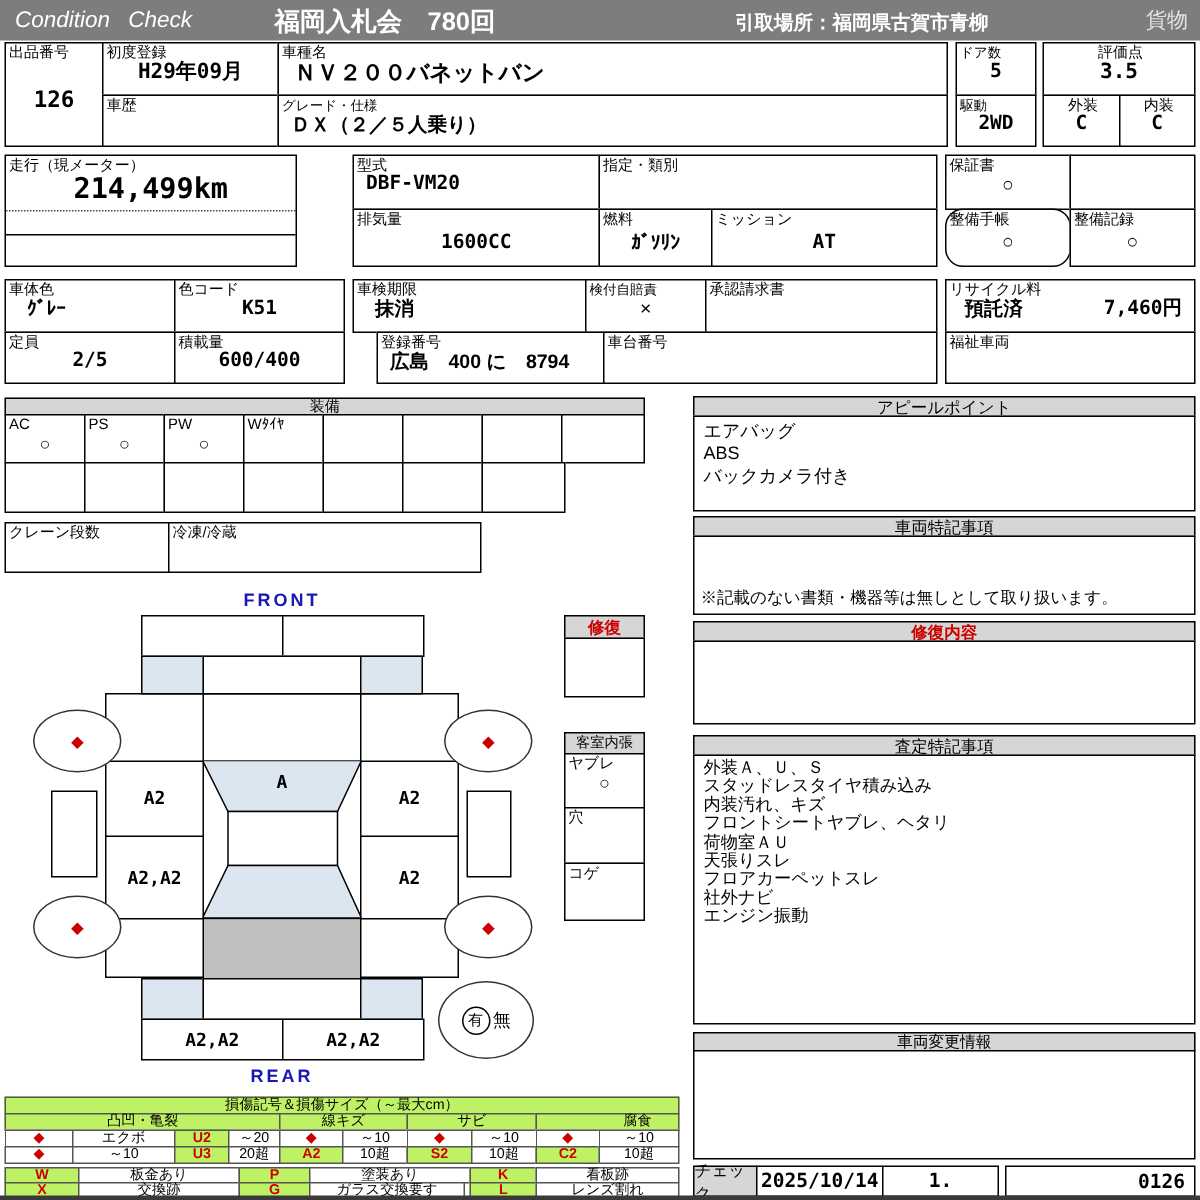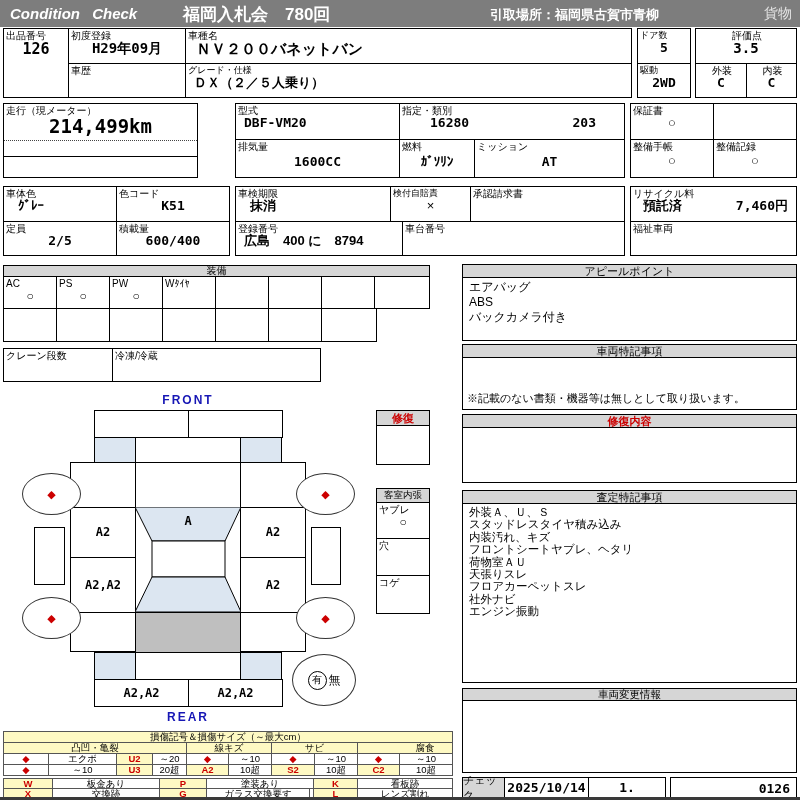--- a/index.html
+++ b/index.html
@@ -13,40 +13,40 @@
   .lbl9{font-size:9px;}
   .val{font-weight:bold;text-align:center;font-size:13px;line-height:1.1;}
   .mono{font-family:"DejaVu Sans Mono",monospace;}
   .red{color:#cc0000;}
   .ctr{display:flex;align-items:center;justify-content:center;}
   .blue{color:#1717b5;font-weight:bold;letter-spacing:2px;font-size:12px;text-align:center;}
   .pre{white-space:pre-line;}
   .ln{background:#000;}
   .lc{position:absolute;box-sizing:border-box;border:1px solid #555;font-size:9.5px;
       display:flex;align-items:center;justify-content:center;background:#fff;line-height:1;}
-  .lg{background:#fef9c3;}
+  .lg{background:#bef264;}
   .codeltr{color:#cc0000;font-weight:bold;}
   .wheel{position:absolute;box-sizing:border-box;border:1px solid #333;border-radius:50%;
          background:#fff;display:flex;align-items:center;justify-content:center;z-index:3;}
   .lblue{background:#dce6f1;}
   .hbar{position:absolute;top:0;left:0;width:800px;height:27px;background:#7d7d7d;color:#fff;}
 </style>
 </head>
 <body>
 
 <div class="hbar">
-  <span class="a" style="left:10px;top:5px;font-size:15px;font-style:italic;font-weight:bold;word-spacing:8px;">Condition Check</span>
+  <span class="a" style="left:10px;top:5px;font-size:15px;font-style:italic;font-weight:normal;word-spacing:8px;">Condition Check</span>
   <span class="a" style="left:183px;top:3px;font-size:17px;font-weight:bold;">福岡入札会　780回</span>
   <span class="a" style="left:490px;top:6px;font-size:13px;font-weight:bold;">引取場所：福岡県古賀市青柳</span>
   <span class="a" style="right:8px;top:5px;font-size:14px;color:#e3e3e3;">貨物</span>
 </div>
 
 <div class="a b" style="left:3px;top:28px;width:66px;height:70px;">
   <span class="lbl">出品番号</span>
-  <div class="val mono" style="font-size:15px;margin-top:0;">126</div>
+  <div class="val mono" style="font-size:15px;margin-top:17px;">126</div>
 </div>
 <div class="a b" style="left:68px;top:28px;width:118px;height:36px;">
   <span class="lbl">初度登録</span>
   <div class="val mono" style="font-size:14px;">H29年09月</div>
 </div>
 <div class="a b" style="left:68px;top:63px;width:118px;height:35px;">
   <span class="lbl">車歴</span>
 </div>
 <div class="a b" style="left:185px;top:28px;width:447px;height:36px;">
   <span class="lbl">車種名</span>
@@ -82,43 +82,39 @@
   <div class="val mono" style="font-size:19px;">214,499km</div>
   <div class="a" style="left:0;right:0;top:36px;border-top:1px dotted #444;"></div>
   <div class="a" style="left:0;right:0;top:52px;border-top:1px solid #000;"></div>
 </div>
 <div class="a b" style="left:235px;top:103px;width:165px;height:37px;">
   <span class="lbl">型式</span>
   <div class="val mono" style="text-align:left;padding-left:8px;">DBF-VM20</div>
 </div>
 <div class="a b" style="left:399px;top:103px;width:226px;height:37px;">
   <span class="lbl">指定・類別</span>
-  <div style="display:flex;justify-content:space-between;padding:0 28px 0 30px;">
-    <span class="val mono">16280</span>
-    <span class="val mono">203</span>
-  </div>
 </div>
 <div class="a b" style="left:235px;top:139px;width:165px;height:39px;">
   <span class="lbl">排気量</span>
   <div class="val mono" style="margin-top:3px;">1600CC</div>
 </div>
 <div class="a b" style="left:399px;top:139px;width:76px;height:39px;">
   <span class="lbl">燃料</span>
   <div class="val" style="margin-top:3px;">ｶﾞｿﾘﾝ</div>
 </div>
 <div class="a b" style="left:474px;top:139px;width:151px;height:39px;">
   <span class="lbl">ミッション</span>
   <div class="val mono" style="margin-top:3px;">AT</div>
 </div>
 <div class="a b" style="left:630px;top:103px;width:84px;height:37px;">
   <span class="lbl">保証書</span>
   <div class="val" style="font-weight:normal;">○</div>
 </div>
 <div class="a b" style="left:713px;top:103px;width:84px;height:37px;"></div>
-<div class="a b" style="left:630px;top:139px;width:84px;height:39px;">
+<div class="a b" style="left:630px;top:139px;width:84px;height:39px;border-radius:12px;">
   <span class="lbl">整備手帳</span>
   <div class="val" style="font-weight:normal;margin-top:2px;">○</div>
 </div>
 <div class="a b" style="left:713px;top:139px;width:84px;height:39px;">
   <span class="lbl">整備記録</span>
   <div class="val" style="font-weight:normal;margin-top:2px;">○</div>
 </div>
 
 <div class="a b" style="left:3px;top:186px;width:114px;height:36px;">
   <span class="lbl">車体色</span>
@@ -140,21 +136,21 @@
   <span class="lbl">車検期限</span>
   <div class="val" style="text-align:left;padding-left:14px;">抹消</div>
 </div>
 <div class="a b" style="left:390px;top:186px;width:81px;height:36px;">
   <span class="lbl lbl9">検付自賠責</span>
   <div class="val" style="font-weight:normal;">×</div>
 </div>
 <div class="a b" style="left:470px;top:186px;width:155px;height:36px;">
   <span class="lbl">承認請求書</span>
 </div>
-<div class="a b" style="left:235px;top:221px;width:188px;height:35px;">
+<div class="a b" style="left:251px;top:221px;width:188px;height:35px;">
   <span class="lbl">登録番号</span>
   <div class="val" style="text-align:left;padding-left:8px;">広島　400 に　8794</div>
 </div>
 <div class="a b" style="left:402px;top:221px;width:223px;height:35px;">
   <span class="lbl">車台番号</span>
 </div>
 <div class="a b" style="left:630px;top:186px;width:167px;height:36px;">
   <span class="lbl">リサイクル料</span>
   <div style="display:flex;justify-content:space-between;padding:0 8px 0 12px;">
     <span class="val">預託済</span>

